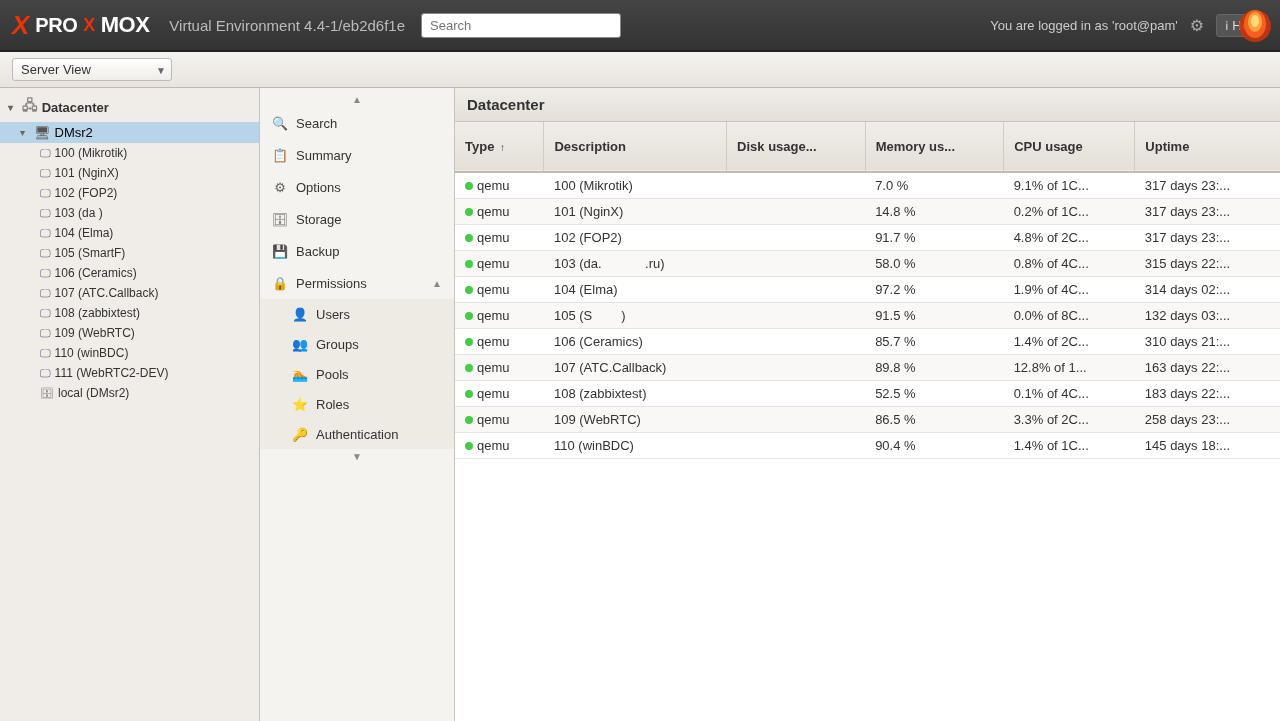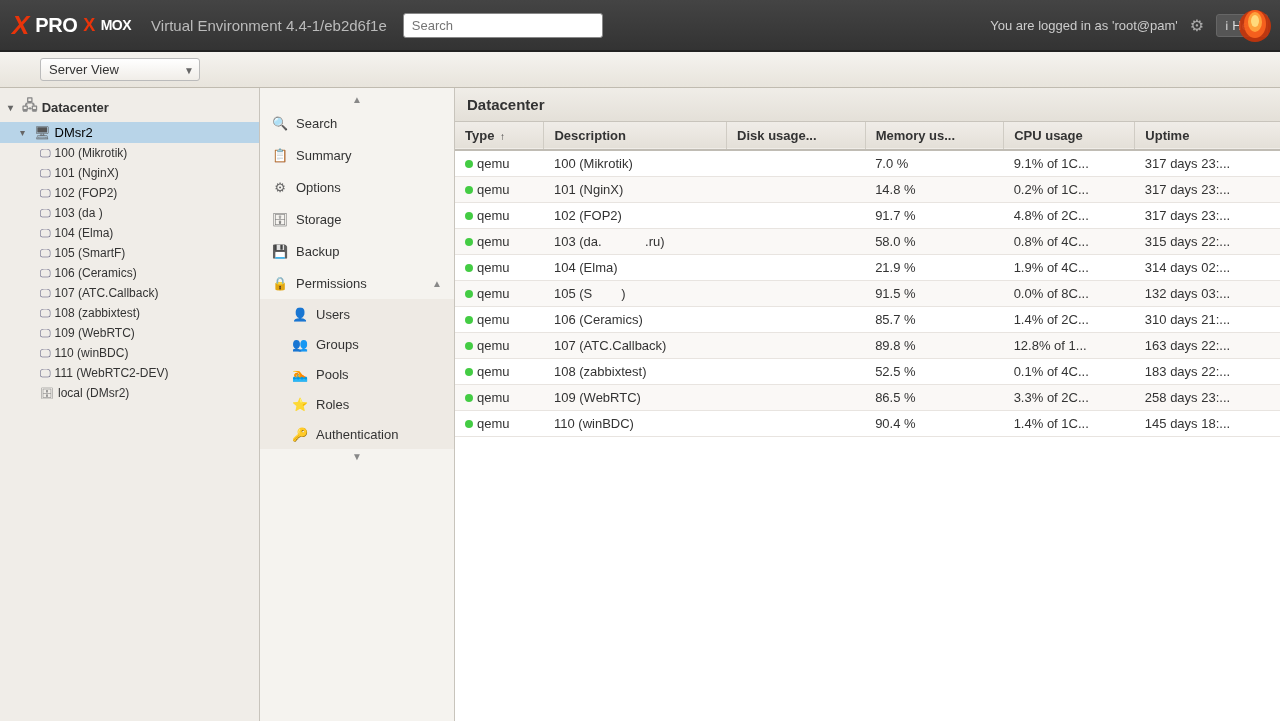--- a/index.html
+++ b/index.html
@@ -97,21 +97,20 @@
       font-size: 13px;
       color: #333;
       appearance: none;
       cursor: pointer;
       width: 160px;
     }
 
     .select-wrapper {
       position: relative;
       display: inline-block;
-      margin-left: 28px;
     }
 
     .select-chevron {
       position: absolute;
       right: 6px;
       top: 50%;
       transform: translateY(-50%);
       pointer-events: none;
       color: #666;
       font-size: 10px;
@@ -258,21 +257,21 @@
       border-collapse: collapse;
       font-size: 13px;
     }
 
     .data-table thead tr {
       background: linear-gradient(to bottom, #f0ede8, #e4e0d8);
       border-bottom: 2px solid #c0bcb4;
     }
 
     .data-table th {
-      padding: 6px 10px;
+      padding: 17px 10px;
       text-align: left;
       font-weight: bold;
       color: #333;
       border-right: 1px solid #d0ccc4;
       white-space: nowrap;
       cursor: pointer;
     }
 
     .data-table th:last-child {
       border-right: none;
@@ -307,21 +306,21 @@
     }
   </style>
 </head>
 <body>
 
 <div class="header">
   <div class="logo-area">
     <span style="color:#e8340a; font-size:26px; font-weight:900; font-style:italic;">X</span>
     <span style="color:#fff; font-size:20px; font-weight:900; letter-spacing:-0.5px;">PRO</span>
       <span style="color:#e8340a; font-size:18px; font-weight:900; letter-spacing:-0.5px;">X</span>
-      <span style="color:#fff; font-size:14px; font-weight:900; letter-spacing:-0.5px;">MOX</span>
+      <span style="color:#fff; font-size:22px; font-weight:900; letter-spacing:-0.5px;">MOX</span>
   </div>
   <span class="version-text">Virtual Environment 4.4-1/eb2d6f1e</span>
   <input class="search-box" type="text" placeholder="Search" style="">
   <div class="header-right">
     <span>You are logged in as 'root@pam'</span>
     <span class="gear-icon">⚙</span>
     <div class="help-btn">
       <span style="font-size:12px;">ℹ</span>
       <span>Help</span>
     </div>
@@ -547,21 +546,21 @@
           </tr>
           <tr>
             <td>
                 <div class="type-cell">
                   <span style="width:8px;height:8px;border-radius:50%;background:#44cc44;display:inline-block;"></span>
                   <span>qemu</span>
                 </div>
               </td>
             <td>104 (Elma)</td>
             <td></td>
-            <td>21.9 %</td>
+            <td>97.2 %</td>
             <td>1.9% of 4C...</td>
             <td>314 days 02:...</td>
           </tr>
           <tr>
             <td>
                 <div class="type-cell">
                   <span style="width:8px;height:8px;border-radius:50%;background:#44cc44;display:inline-block;"></span>
                   <span>qemu</span>
                 </div>
               </td>

